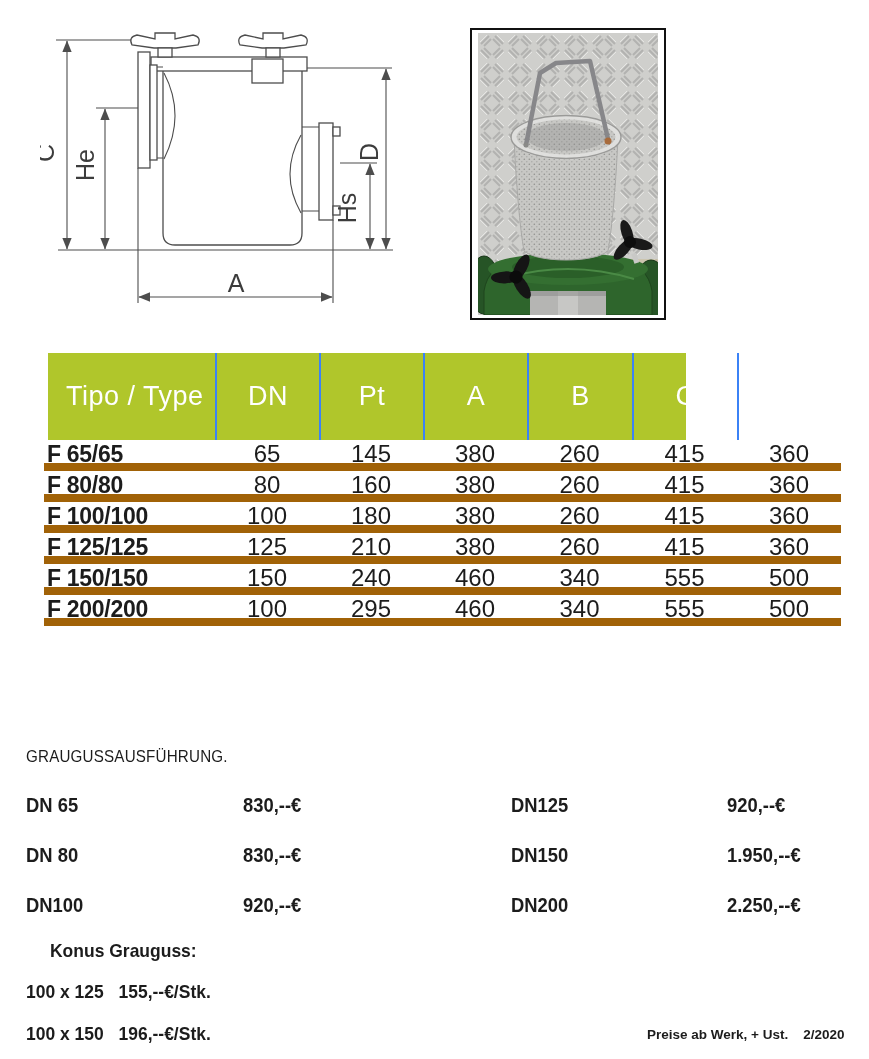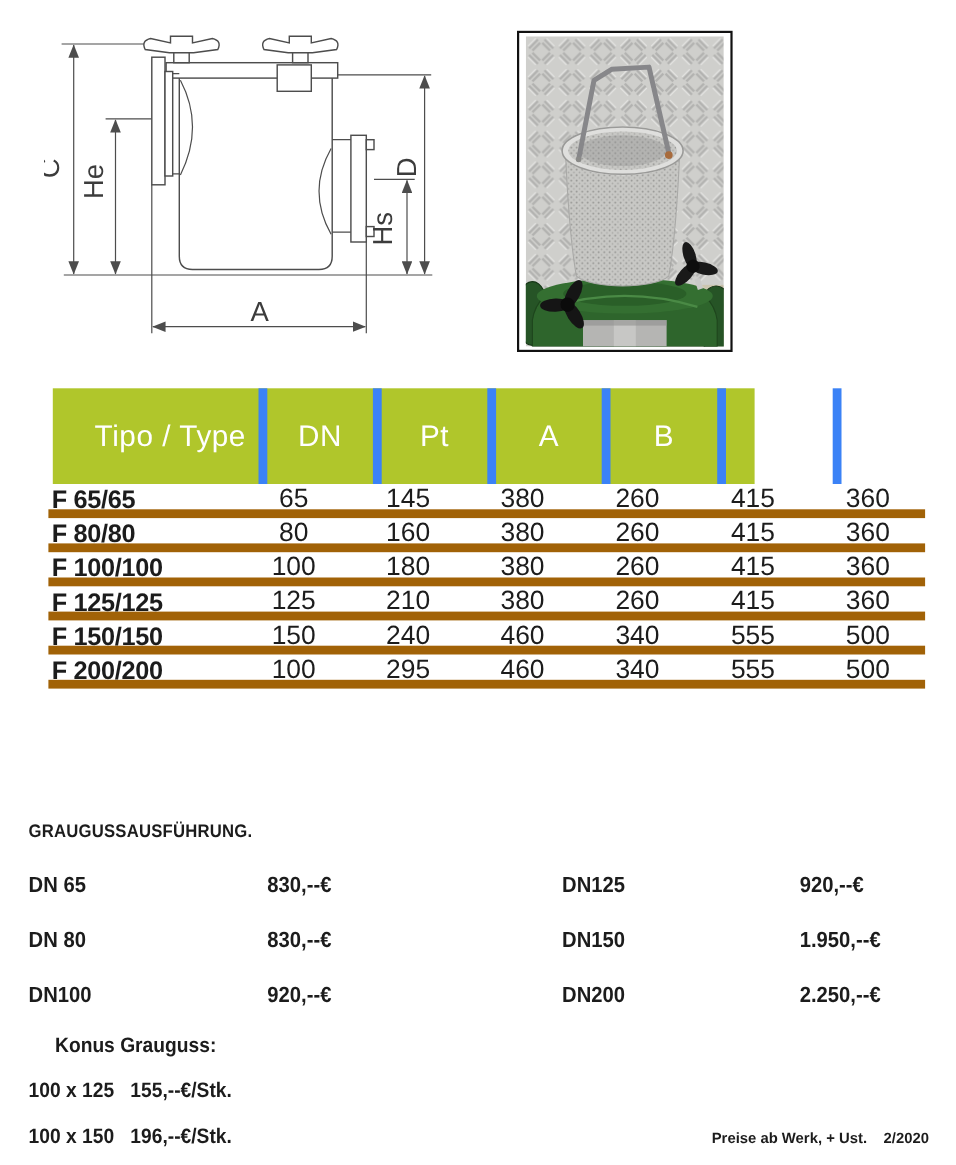--- a/index.html
+++ b/index.html
@@ -14,38 +14,37 @@
     position:absolute;left:470px;top:28px;width:196px;height:292px;
     border:2px solid #111;background:#ffffff;box-sizing:border-box;
     display:flex;align-items:center;justify-content:center;
   }
   
   .dim-table{position:absolute;left:44px;top:353px;width:797px;}
   .dim-head{
     margin-left:4px;width:638px;height:87px;background:var(--accent,#b0c62b);
     display:grid;grid-template-columns:167px 104px 104px 104px 105px 105px 104px;
     box-sizing:border-box;
-    padding-left:20px;
   }
   .dim-head .hc{
     display:flex;align-items:center;justify-content:center;
     color:#ffffff;font-size:27px;font-weight:400;letter-spacing:.5px;box-sizing:border-box;
   }
   .dim-head .hc.first{justify-content:flex-start;padding-left:18px;}
-  .dim-head .hc.sep{border-left:8px solid #3b82f6;}
+  .dim-head .hc.sep{border-left:2px solid #3b82f6;}
   .dim-body .tr{
     display:grid;grid-template-columns:171px 104px 104px 104px 105px 105px 104px;
     height:31px;border-bottom:8px solid #a16207;box-sizing:border-box;align-items:center;
   }
   .dim-body .td{font-size:24px;text-align:center;}
   .dim-body .td.first{font-size:23px;font-weight:700;text-align:left;padding-left:3px;letter-spacing:-.3px;}
   
   .abs{position:absolute;}
   .cond{display:inline-block;transform:scaleX(.92);transform-origin:0 50%;white-space:nowrap;}
-  .ph{font-size:16.5px;font-weight:700;letter-spacing:.2px;}
+  .ph{font-size:16.5px;font-weight:400;letter-spacing:.2px;}
   .prow span{position:absolute;top:0;font-size:20px;font-weight:700;}
   .prow .l0{left:26px;} .prow .l1{left:243px;} .prow .l2{left:511px;} .prow .l3{left:727px;}
   .kh{font-size:19px;font-weight:700;margin-left:24px;}
   .krow{font-size:19px;font-weight:700;}
   .krow .kprice{margin-left:16px;}
   .foot{font-size:13.5px;font-weight:700;white-space:nowrap;padding-left:32px;}
   .foot .ed{margin-left:15px;}
 </style>
 </head>
 <body>

